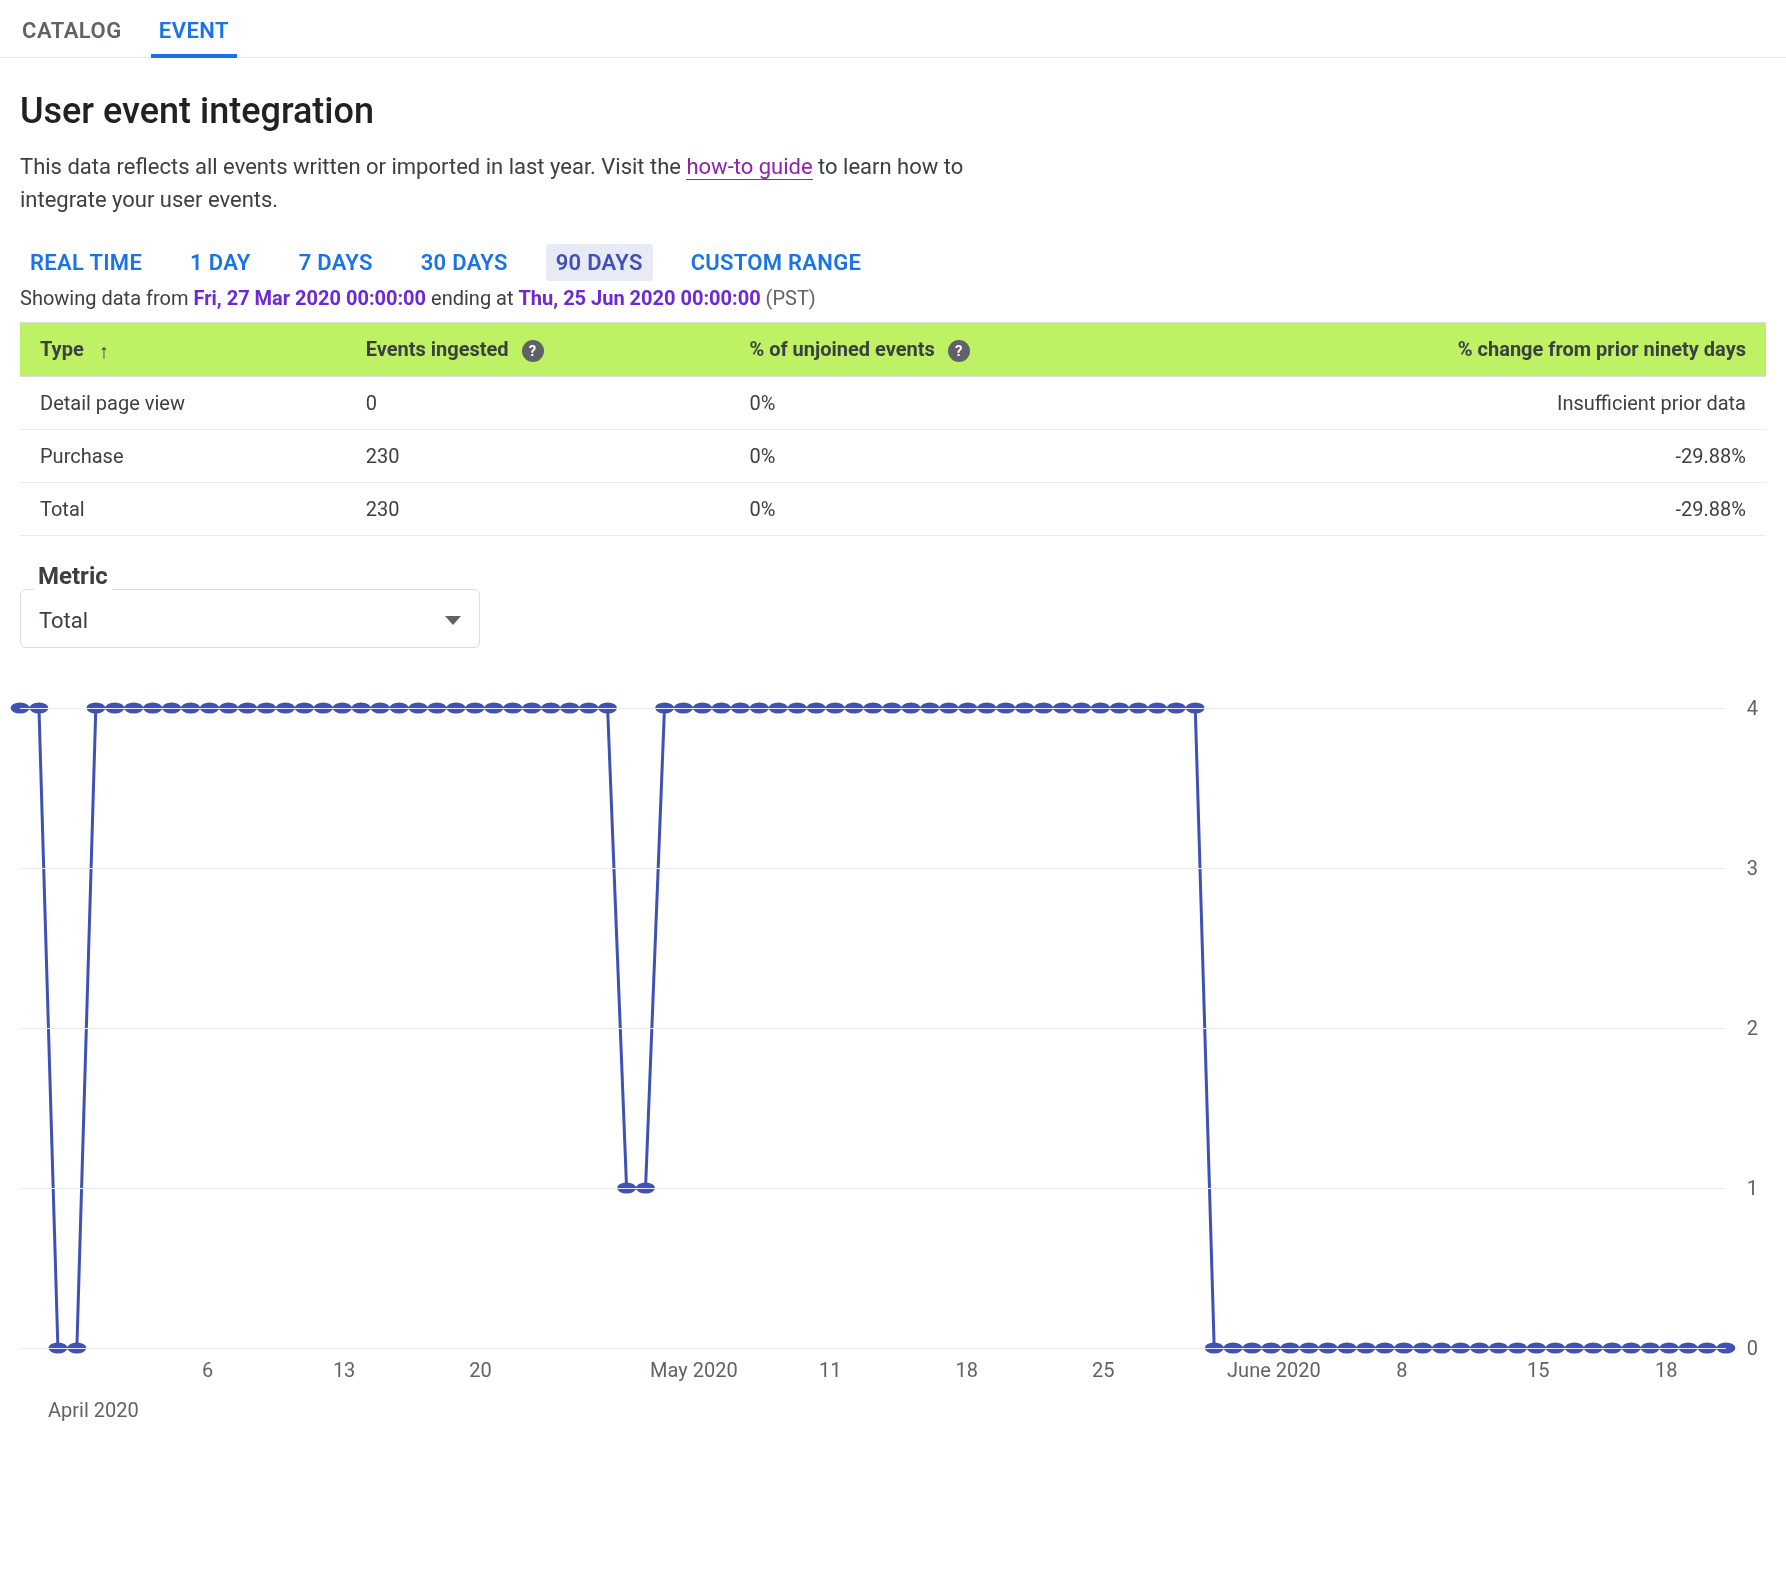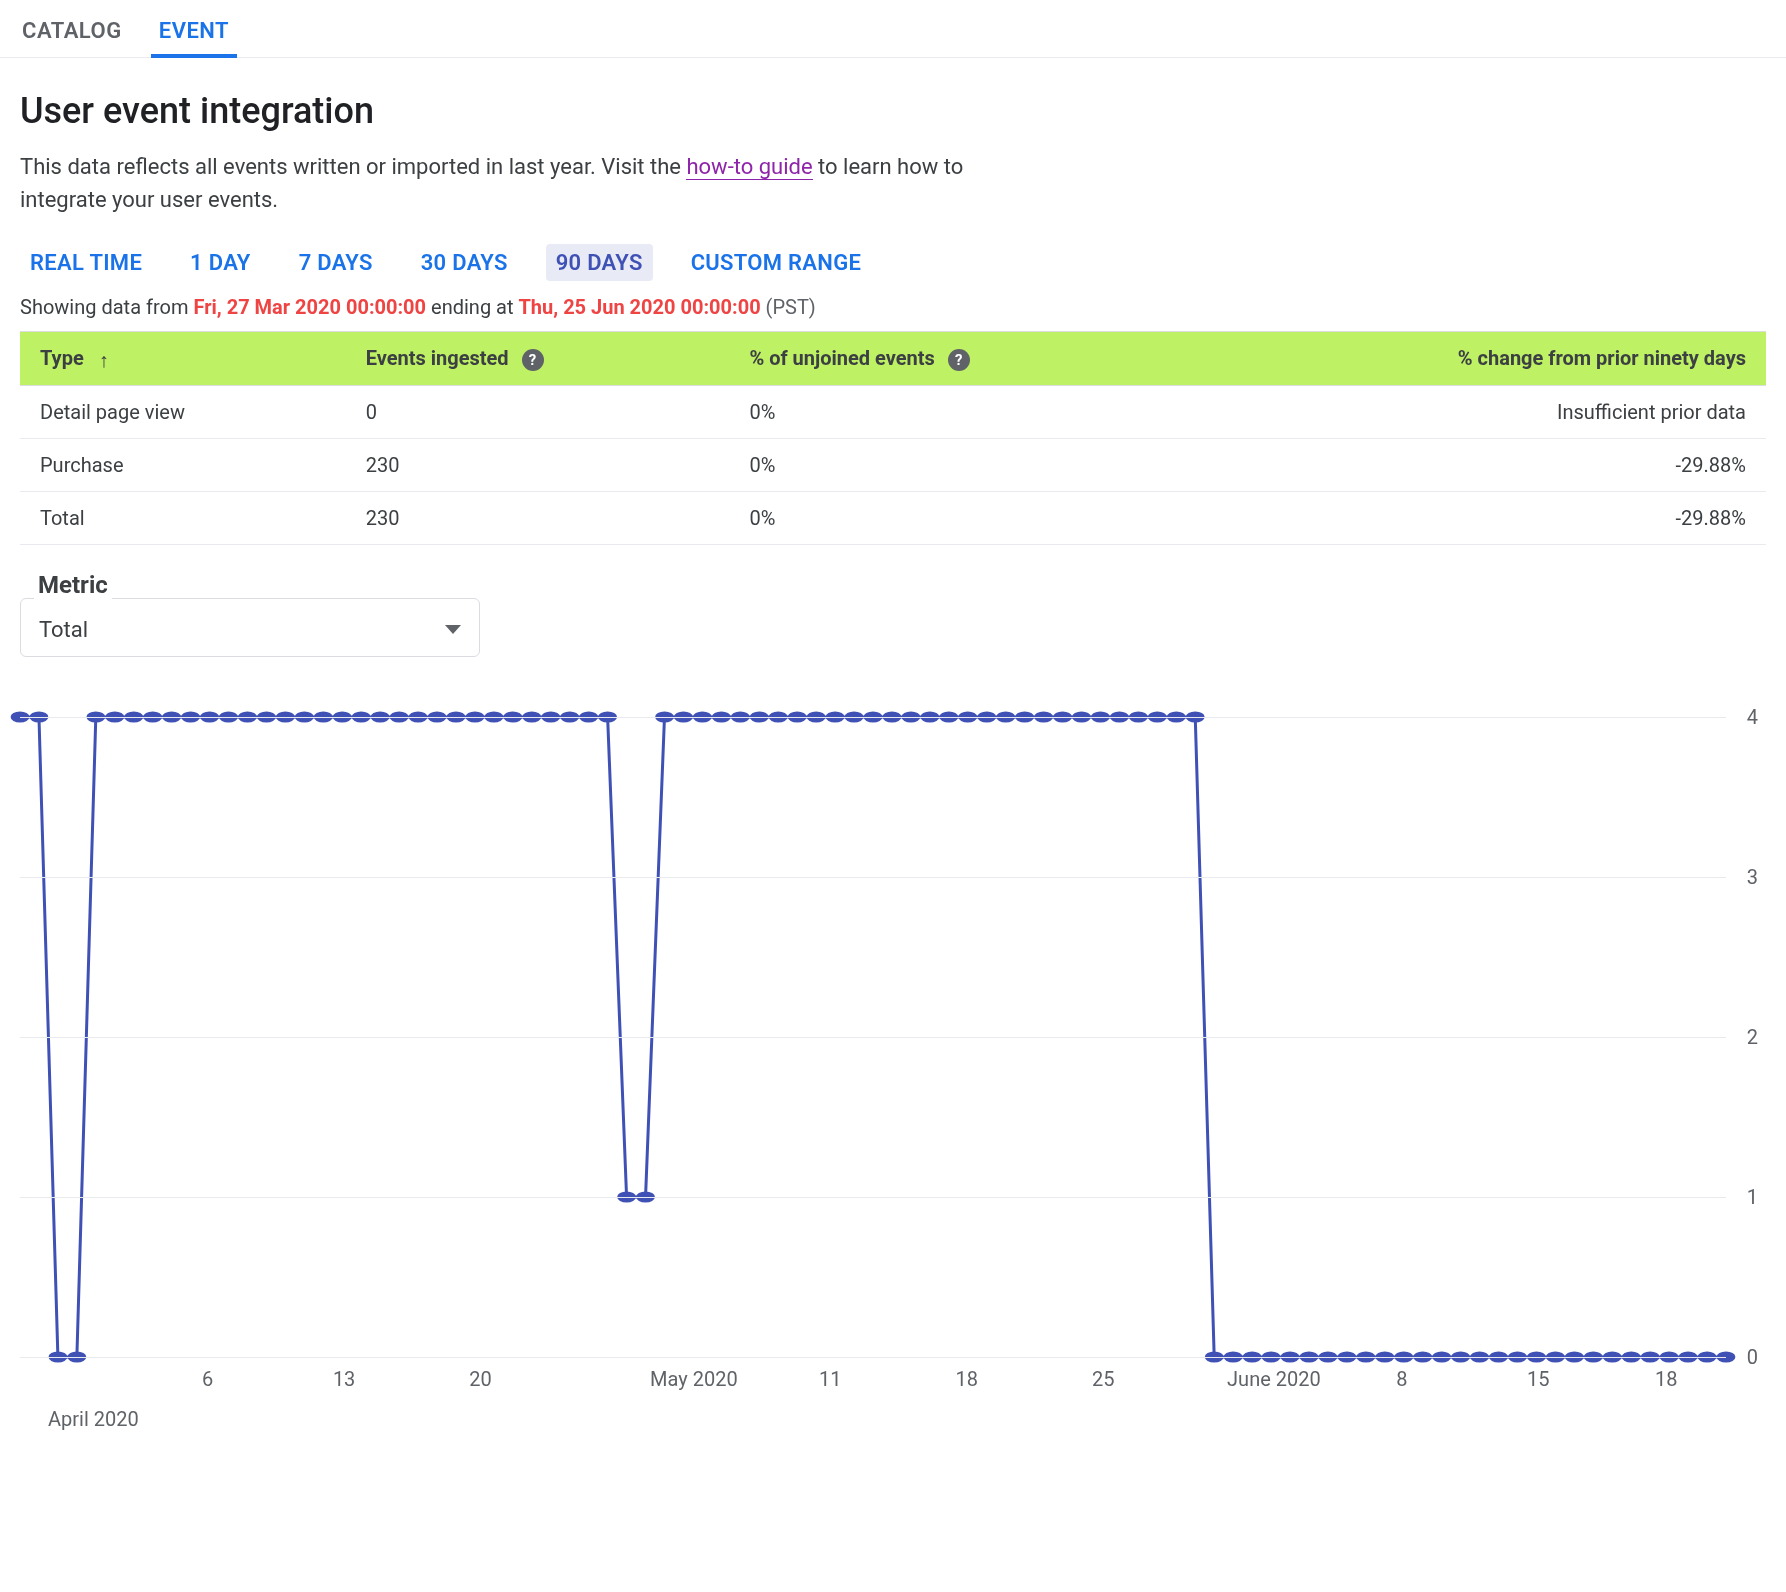--- a/index.html
+++ b/index.html
@@ -50,42 +50,42 @@
     margin-bottom: 28px;
   }
   .description a {
     color: #8e24aa;
     text-decoration: none;
     border-bottom: 1px solid #8e24aa;
   }
   .range-row {
     display: flex;
     gap: 28px;
-    margin-bottom: 14px;
+    margin-bottom: 5px;
     flex-wrap: wrap;
   }
   .range-btn {
     color: #1a73e8;
     font-weight: 600;
     font-size: 22px;
     letter-spacing: 0.3px;
     padding: 6px 10px;
     cursor: pointer;
     border-radius: 4px;
   }
   .range-btn.active {
     background: #e8eaf6;
     color: #3f51b5;
   }
   .showing {
     font-size: 20px;
     color: #3c4043;
     margin-bottom: 12px;
   }
-  .showing b { font-weight: 700; color: #ef4444; }
+  .showing b { font-weight: 700; color: #6d28d9; }
   .showing .tz { color: #5f6368; }
   table.events {
     width: 100%;
     border-collapse: collapse;
     font-size: 20px;
   }
   table.events th {
     background: #bef264;
     text-align: left;
     font-weight: 700;

